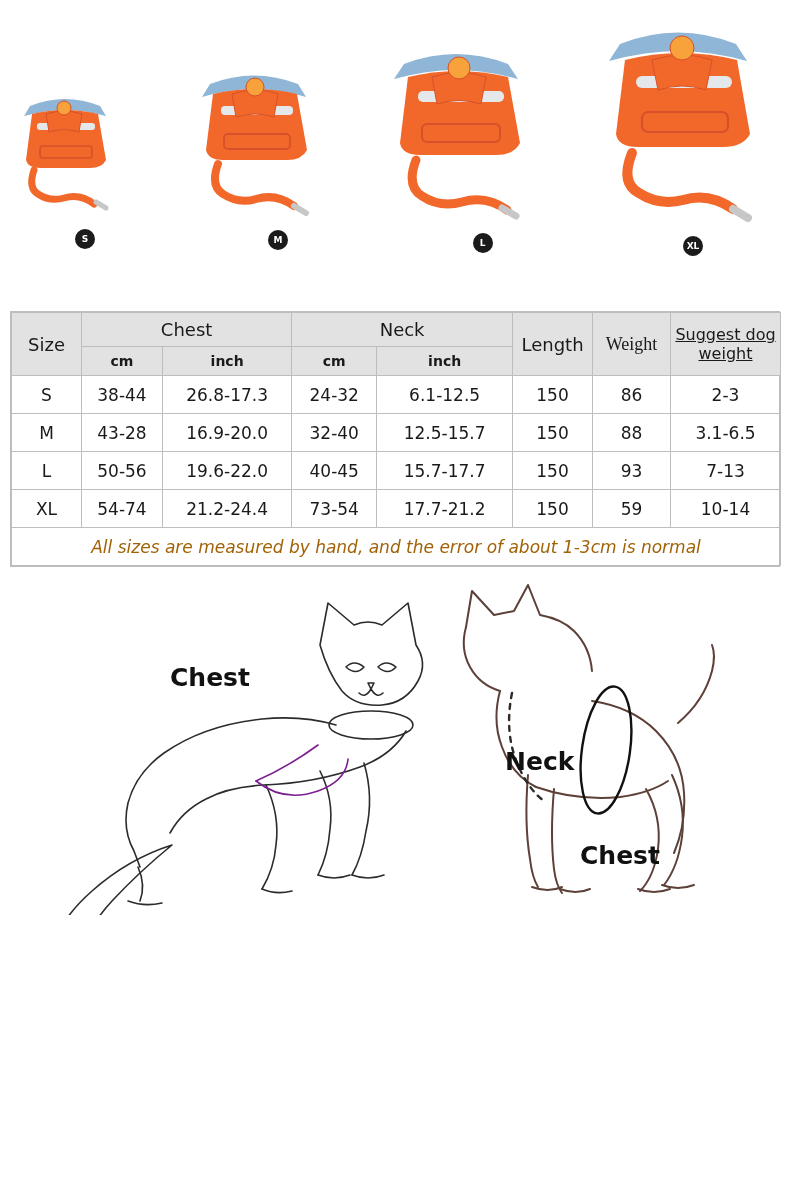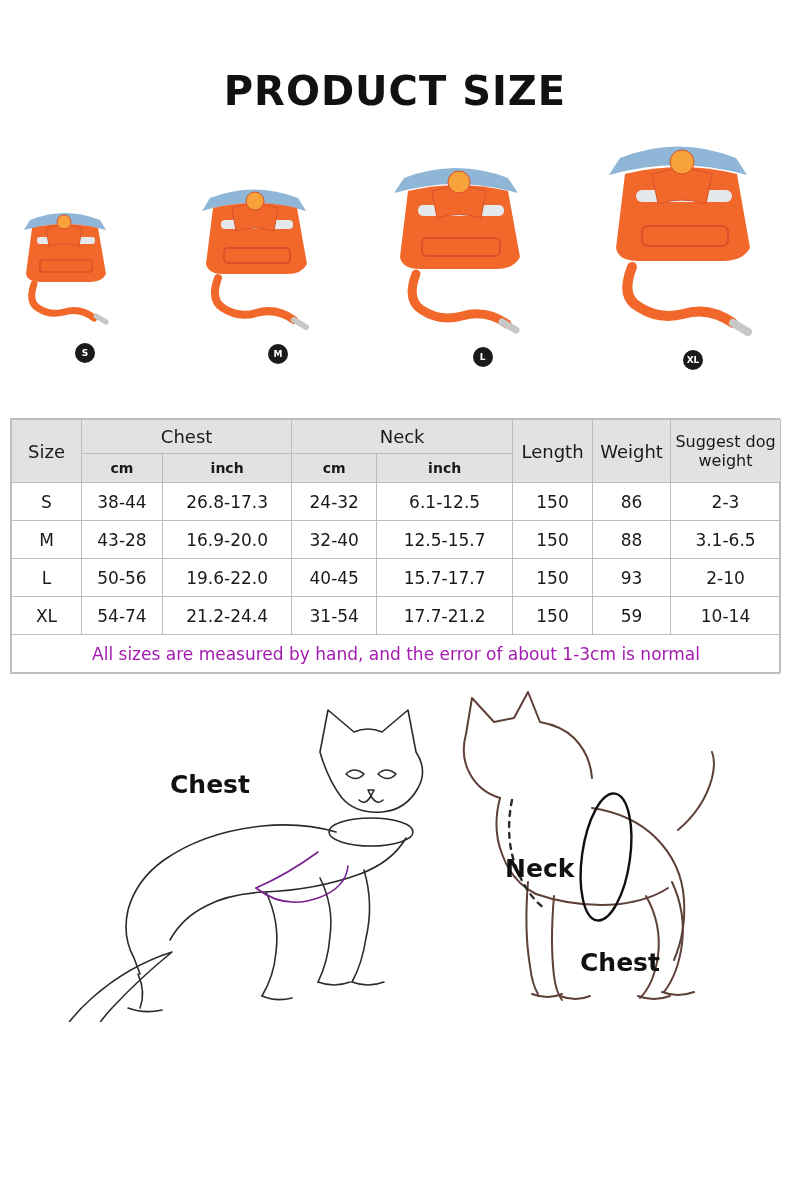--- a/index.html
+++ b/index.html
@@ -44,21 +44,21 @@
     color: #fff;
     font-size: 9px;
     font-weight: bold;
     line-height: 20px;
     display: inline-block;
     text-align: center;
   }
 
   
   .table-wrap {
-    margin: 16px 10px 0 10px;
+    margin: 23px 10px 0 10px;
     border: 1px solid #bdbdbd;
   }
   table.size-table {
     border-collapse: collapse;
     width: 770px;
     font-size: 17px;
     color: #1a1a1a;
   }
   table.size-table th, table.size-table td {
     border: 1px solid #bdbdbd;
@@ -74,30 +74,32 @@
   table.size-table thead th.grp {
     font-weight: normal;
     font-size: 18px;
   }
   table.size-table thead th.sizehdr {
     font-weight: normal;
     font-size: 18px;
   }
   table.size-table thead th.small {
     font-size: 16px;
+    text-decoration: underline;
   }
   table.size-table tbody td {
     height: 38px;
     font-size: 17px;
   }
   .note-row td {
     text-align: center;
     font-size: 17px;
     padding: 12px 4px;
-    color: #a21caf;
+    color: #a16207;
+    font-style: italic;
   }
 
   
   .illus {
     position: relative;
     margin-top: 18px;
     height: 340px;
   }
   .illus-label {
     position: absolute;
@@ -105,21 +107,20 @@
     font-weight: bold;
     color: #111;
     font-family: "DejaVu Sans", sans-serif;
   }
 </style>
 </head>
 <body>
 
 <div class="page">
 
-  <div class="title">PRODUCT SIZE</div>
 
   <div class="products">
 
     <div class="product" style="left:10px; top:60px; width:150px;">
       <svg width="150" height="145" viewBox="0 0 150 145">
         <g>
 
           <path d="M20 28 q35 -14 70 0 l6 10 q-22 -6 -41 -6 q-19 0 -41 6 z" fill="#8fb6d6"></path>
           <path d="M22 36 q33 -8 66 0 l8 46 q-4 8 -16 8 l-50 0 q-12 0 -14 -8 z" fill="#f2682a"></path>
           <rect x="27" y="45" width="58" height="7" rx="3" fill="#e4e8eb"></rect>
@@ -185,21 +186,21 @@
   </div>
 
   <div class="table-wrap">
     <table class="size-table">
       <thead>
         <tr>
           <th class="sizehdr" rowspan="2" style="width:70px;">Size</th>
           <th class="grp" colspan="2" style="width:200px;">Chest</th>
           <th class="grp" colspan="2" style="width:210px;">Neck</th>
           <th class="grp" rowspan="2" style="width:80px;text-align:center;">Length</th>
-          <th class="grp" rowspan="2" style="width:78px;">Weight</th>
+          <th class="grp" rowspan="2" style="width:78px;font-family:Liberation Serif, serif;">Weight</th>
           <th class="small" rowspan="2" style="width:110px;font-weight:normal;">Suggest dog weight</th>
         </tr>
         <tr>
           <th>cm</th>
           <th>inch</th>
           <th>cm</th>
           <th>inch</th>
         </tr>
 
       </thead>
@@ -225,27 +226,27 @@
           <td>3.1-6.5</td>
         </tr>
         <tr>
           <td>L</td>
           <td>50-56</td>
           <td>19.6-22.0</td>
           <td>40-45</td>
           <td>15.7-17.7</td>
           <td>150</td>
           <td>93</td>
-          <td>2-10</td>
+          <td>7-13</td>
         </tr>
         <tr>
           <td>XL</td>
           <td>54-74</td>
           <td>21.2-24.4</td>
-          <td>31-54</td>
+          <td>73-54</td>
           <td>17.7-21.2</td>
           <td>150</td>
           <td>59</td>
           <td>10-14</td>
         </tr>
         <tr class="note-row">
           <td colspan="8">All sizes are measured by hand, and the error of about 1-3cm is normal</td>
         </tr>
       </tbody>
     </table>

